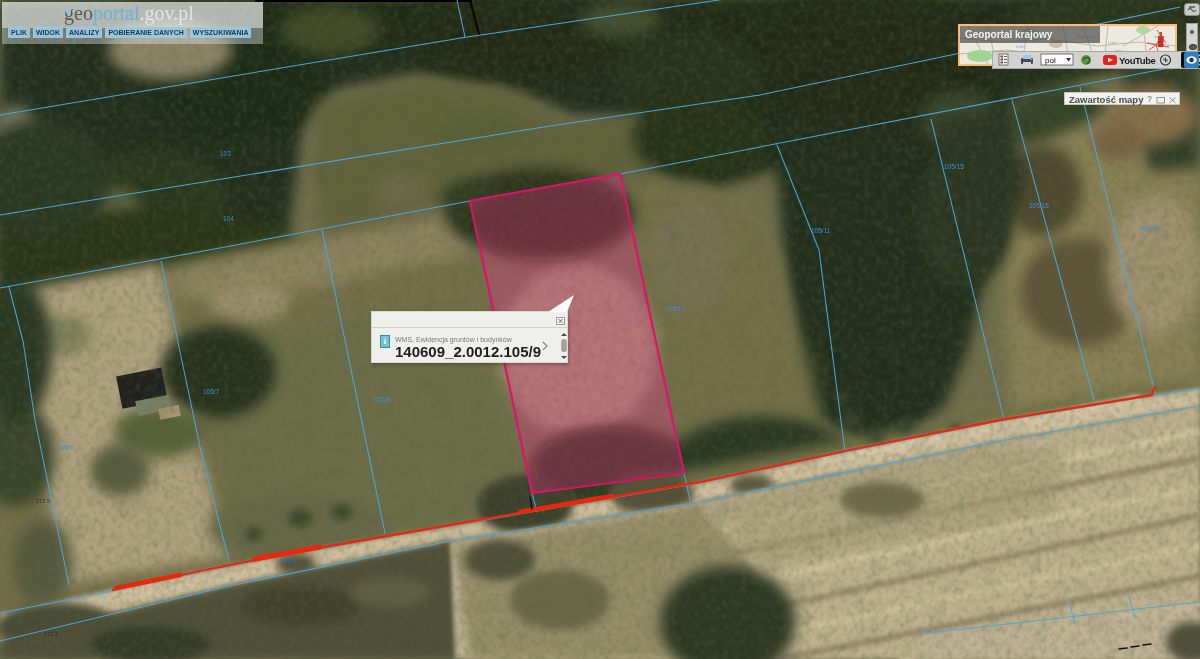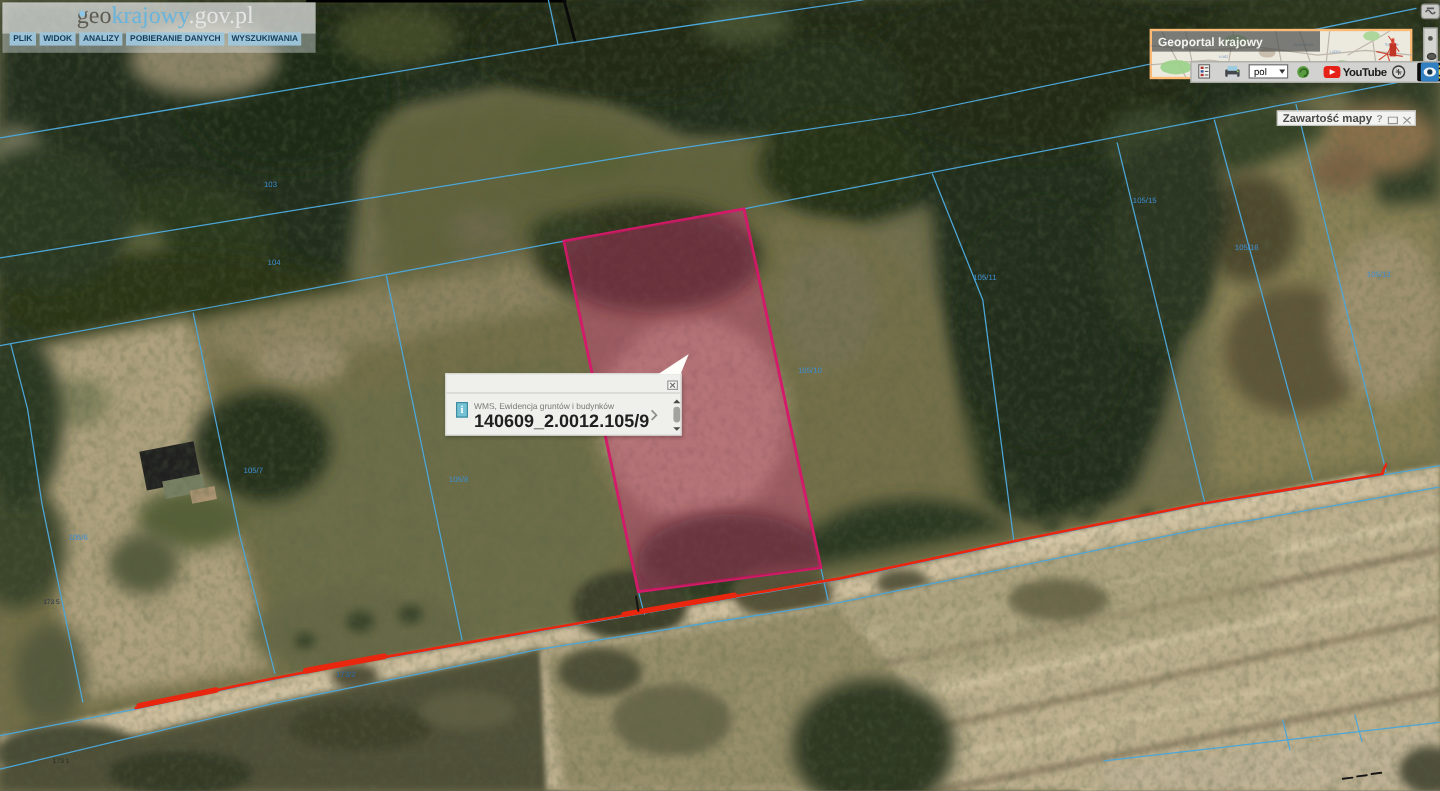--- a/index.html
+++ b/index.html
@@ -249,21 +249,21 @@
   <text x="280" y="564" font-size="6.5" fill="#2a6aa8">173/2</text>
   <text x="36" y="503" font-size="5.5" fill="#24344e">173 5</text>
   <text x="44" y="636" font-size="5.5" fill="#2a2a22">173 1</text>
 </g>
 </svg>
 <div id="ui">
 
 <div style="position:absolute;left:2px;top:2px;width:261px;height:42px;background:rgba(232,238,240,0.40);"></div>
 <div style="position:absolute;left:2px;top:2px;width:261px;height:26px;background:rgba(255,255,255,0.45);"></div>
 
-<div style="position:absolute;left:64px;top:2px;font-family:'Liberation Serif',serif;font-size:20px;letter-spacing:0px;"><span style="color:#5e5b51">geo</span><span style="color:#68b4dc">krajowy</span><span style="color:#e5e5e5">.gov.pl</span></div>
+<div style="position:absolute;left:64px;top:2px;font-family:'Liberation Serif',serif;font-size:20px;letter-spacing:0px;"><span style="color:#5e5b51">geo</span><span style="color:#68b4dc">portal</span><span style="color:#e5e5e5">.gov.pl</span></div>
 
 <div style="position:absolute;left:66px;top:9px;width:5px;height:5px;border-radius:50%;background:#8ec6e8;"></div>
 
 <div style="position:absolute;left:8px;top:29px;height:12px;font-size:7px;font-weight:bold;color:#123c5a;white-space:nowrap;">
   <span style="background:rgba(158,200,222,0.92);padding:2px 3px;margin-right:3px;">PLIK</span><span style="background:rgba(158,200,222,0.92);padding:2px 3px;margin-right:3px;">WIDOK</span><span style="background:rgba(158,200,222,0.92);padding:2px 3px;margin-right:3px;">ANALIZY</span><span style="background:rgba(158,200,222,0.92);padding:2px 3px;margin-right:3px;">POBIERANIE DANYCH</span><span style="background:rgba(158,200,222,0.92);padding:2px 3px;">WYSZUKIWANIA</span>
 </div>
 
 <div style="position:absolute;left:958px;top:2px;width:219px;height:42px;background:#fdba74;margin-top:22px;">
 <svg width="219" height="42" viewBox="0 0 219 42">
   <rect x="2" y="2" width="215" height="38" fill="#eceadf"></rect>

